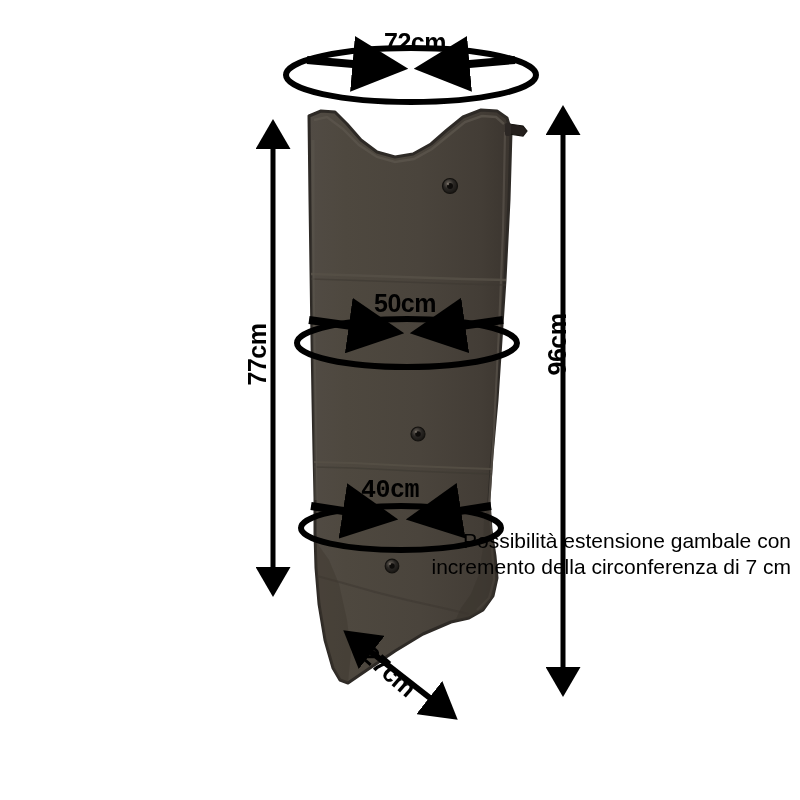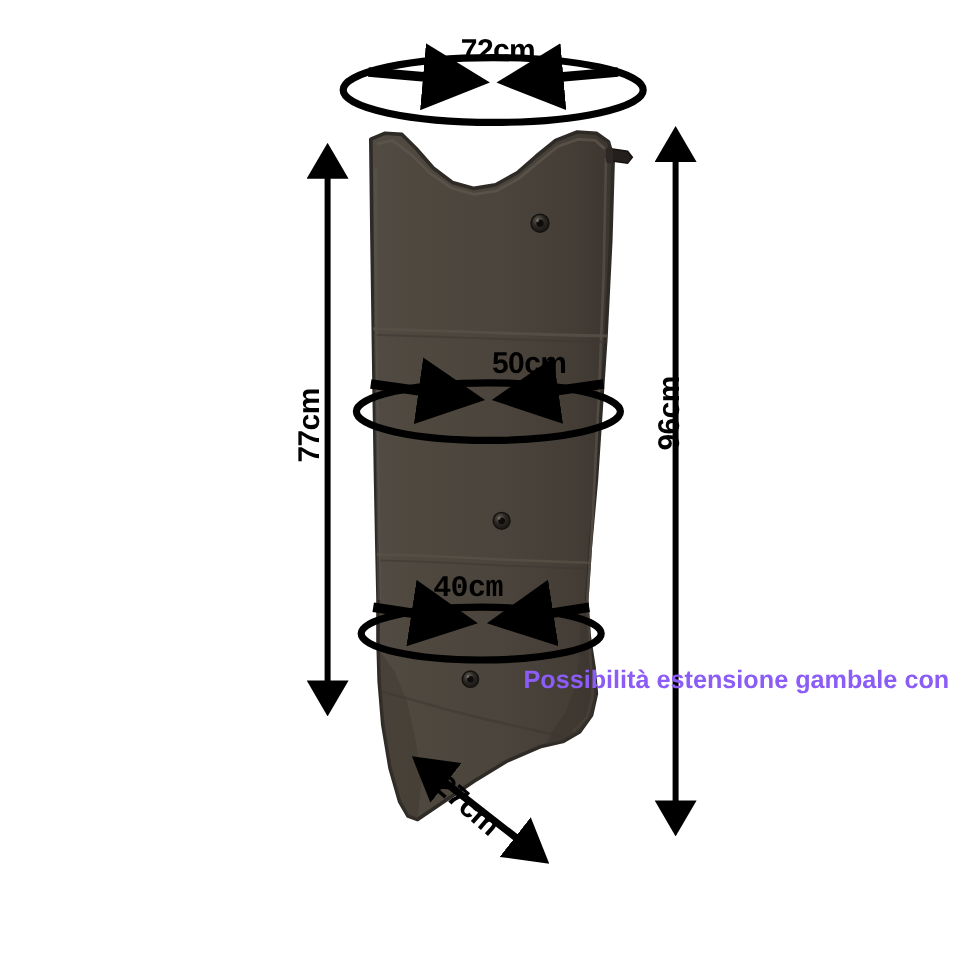--- a/index.html
+++ b/index.html
@@ -35,45 +35,45 @@
     letter-spacing: -0.5px;
   }
   .dim-h {
     font-size: 25px;
   }
   .dim-v {
     font-size: 25px;
     transform-origin: 50% 50%;
   }
   #label-72cm { left: 381px; top: 28px; }
-  #label-50cm { left: 371px; top: 289px; margin-left: 36px; }
+  #label-50cm { left: 371px; top: 289px; }
   #label-40cm { left: 358px; top: 476px; font-family: Liberation Mono, monospace; }
   #label-77cm {
     left: 224px; top: 340px;
     transform: rotate(-90deg);
   }
   #label-96cm {
     left: 524px; top: 330px;
     transform: rotate(-90deg);
   }
   #label-27cm {
     left: 355px; top: 657px;
     transform: rotate(41deg);
   }
   #caption {
     position: absolute;
     right: 12px;
     bottom: 8px;
     width: 470px;
     text-align: right;
     font-family: "Liberation Sans", sans-serif;
-    font-weight: bold;
+    font-weight: normal;
     font-size: 21px;
     line-height: 26px;
-    color: #8b5cf6;
+    color: #000000;
   }
   .caption-line { display: block; }
 </style>
 </head>
 <body>
 
 <div id="stage">
 
   <svg id="diagram-svg" viewBox="0 0 800 800" xmlns="http://www.w3.org/2000/svg">
 
@@ -235,15 +235,16 @@
   <div class="dim-label dim-h" id="label-40cm">40cm</div>
 
   <div class="dim-label dim-v" id="label-77cm">77cm</div>
 
   <div class="dim-label dim-v" id="label-96cm">96cm</div>
 
   <div class="dim-label dim-v" id="label-27cm">27cm</div>
 
   <div id="caption">
     <span class="caption-line">Possibilità estensione gambale con</span>
+    <span class="caption-line">incremento della circonferenza di 7 cm</span>
   </div>
 
 </div>
 
 </body></html>

